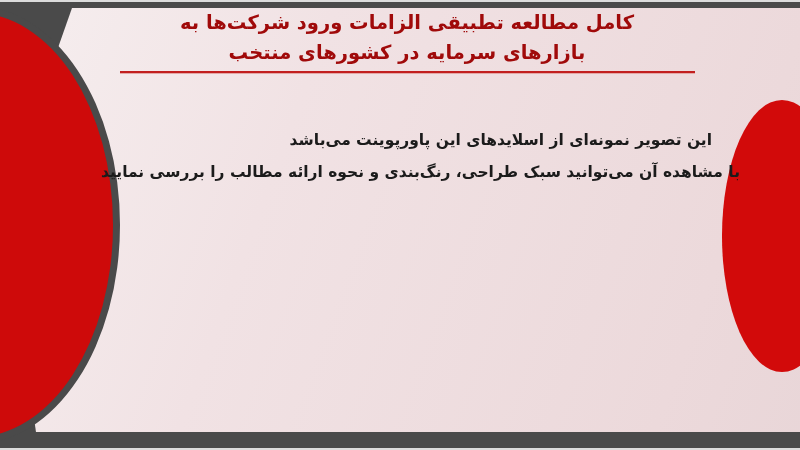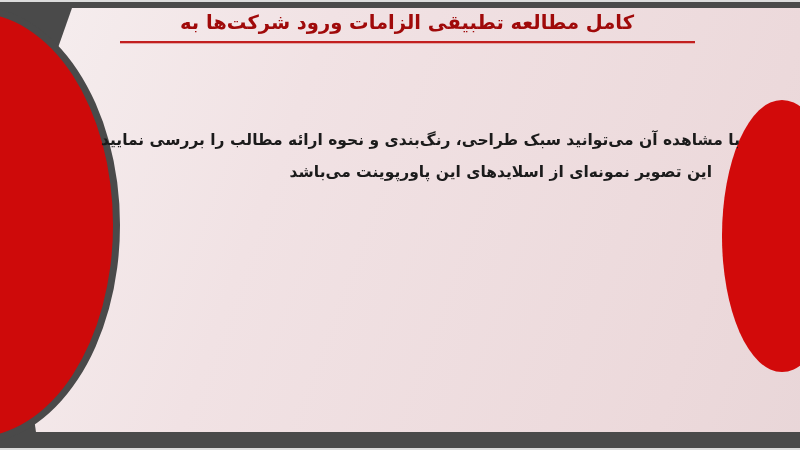--- a/index.html
+++ b/index.html
@@ -182,21 +182,22 @@
         </g>
       </svg>
     </div>
   </div>
 
   <div class="left-ellipse"></div>
   <div class="right-ellipse"></div>
 
   <div class="title-block">
     <div class="title-line">کامل مطالعه تطبیقی الزامات ورود شرکت‌ها به</div>
+    <div class="title-line">بازارهای سرمایه در کشورهای منتخب</div>
     <div class="title-rule"></div>
   </div>
 
   <div class="body-block">
+    <div class="body-line l1">این تصویر نمونه‌ای از اسلایدهای این پاورپوینت می‌باشد</div>
     <div class="body-line l2">با مشاهده آن می‌توانید سبک طراحی، رنگ‌بندی و نحوه ارائه مطالب را بررسی نمایید</div>
-    <div class="body-line l1">این تصویر نمونه‌ای از اسلایدهای این پاورپوینت می‌باشد</div>
   </div>
 
 </div>
 
 </body></html>

